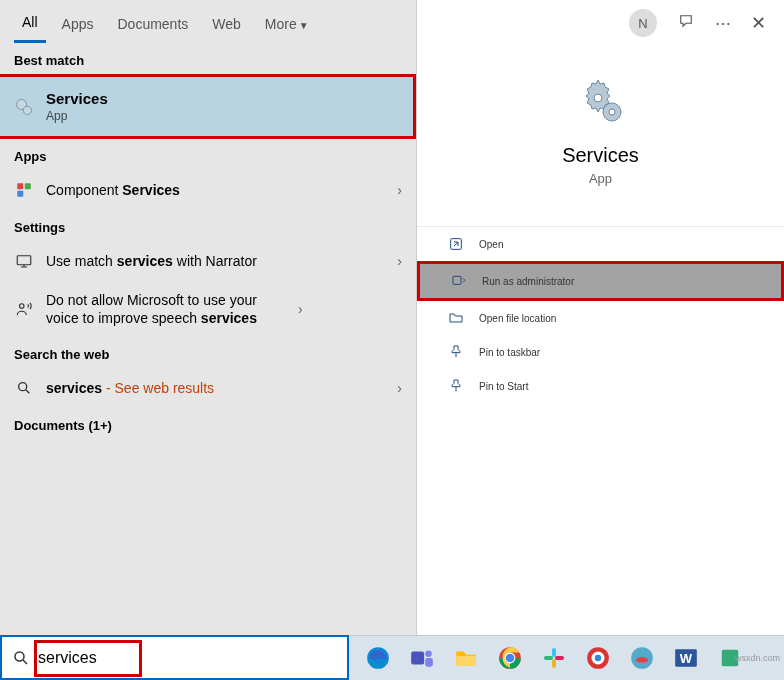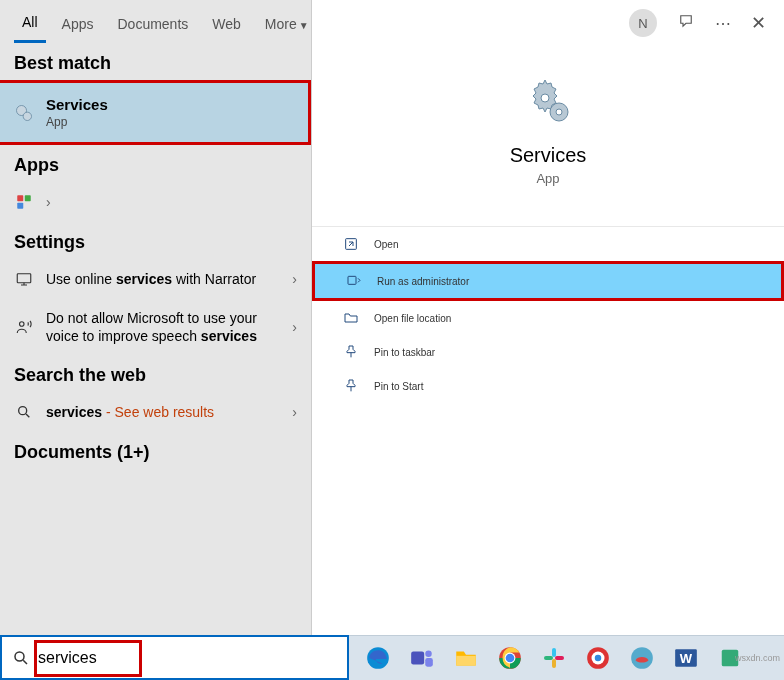--- a/index.html
+++ b/index.html
@@ -1,27 +1,27 @@
 <!DOCTYPE html>
 <html><head>
 <meta charset="utf-8">
 <style>
   * { box-sizing: border-box; margin: 0; padding: 0; }
   body { font-family: "Segoe UI", Arial, sans-serif; font-size: 14px; width: 784px; height: 680px; background: #fff; overflow: hidden; position: relative; }
   
   .main-area { display: flex; height: 635px; }
   
-  .left-pane { width: 312px; background: #e6e6e6; border-right: 1px solid #ccc; display: flex; flex-direction: column; }
+  .left-pane { width: 417px; background: #e6e6e6; border-right: 1px solid #ccc; display: flex; flex-direction: column; }
   
   .tabs { display: flex; align-items: center; padding: 8px 14px 0 14px; gap: 8px; }
   .tab { padding: 6px 8px 10px 8px; color: #555; cursor: pointer; }
   .tab.active { color: #000; border-bottom: 3px solid #0067c0; font-weight: 400; }
   .more-arrow { font-size: 10px; margin-left: 2px; }
   
-  .section-label { font-weight: 600; padding: 10px 14px 6px 14px; font-size: 18px; }
+  .section-label { font-weight: 600; padding: 10px 14px 6px 14px; font-size: 13px; }
   
   .result-row { display: flex; align-items: center; padding: 10px 14px; gap: 12px; cursor: pointer; position: relative; }
   .result-row .icon-slot { width: 20px; height: 20px; display: flex; align-items: center; justify-content: center; flex-shrink: 0; }
   .result-row .content { flex: 1; line-height: 1.3; }
   .result-row .chev { color: #666; font-size: 14px; }
   .best-match { background: #b8d4e3; padding-top: 12px; padding-bottom: 12px; border: 3px solid #c00; border-left: none; margin-left: 0; padding-left: 14px; }
   .best-match .title { font-weight: 600; font-size: 15px; }
   .best-match .sub { font-size: 12px; color: #444; }
   
   .web-suffix { color: #c2410c; }
@@ -31,21 +31,21 @@
   .avatar { width: 28px; height: 28px; border-radius: 50%; background: #ddd; display: flex; align-items: center; justify-content: center; font-size: 13px; color: #555; }
   .tb-icon { color: #555; cursor: pointer; font-size: 16px; }
   
   .preview { padding: 30px 20px 10px 20px; text-align: center; }
   .preview-icon { width: 50px; height: 50px; margin: 0 auto 18px auto; }
   .preview-title { font-size: 20px; font-weight: 400; }
   .preview-sub { font-size: 13px; color: #666; margin-top: 4px; }
   
   .actions { margin-top: 30px; border-top: 1px solid #e8e8e8; }
   .action-row { display: flex; align-items: center; gap: 14px; padding: 9px 30px; cursor: pointer; font-size: 10px; color: #333; }
-  .action-row.highlighted { border: 3px solid #c00; background: #7dd3fc; }
+  .action-row.highlighted { border: 3px solid #c00; background: #a3a3a3; }
   .action-icon { width: 18px; color: #234a7d; display: flex; align-items: center; justify-content: center; }
   
   .footer { position: absolute; bottom: 0; left: 0; width: 784px; height: 45px; }
   .search-box { position: absolute; left: 0; bottom: 0; width: 349px; height: 45px; border: 2px solid #0067c0; background: #fff; display: flex; align-items: center; padding: 0 10px; gap: 8px; }
   .search-box input { border: none; outline: none; font-size: 16px; flex: 1; }
   .search-highlight-box { position: absolute; border: 3px solid #c00; pointer-events: none; left: 34px; bottom: 3px; width: 108px; height: 37px; }
   .taskbar { position: absolute; left: 349px; bottom: 0; height: 45px; right: 0; background: #d9e3ec; display: flex; align-items: center; padding-left: 8px; gap: 2px; border-top: 1px solid #c0cdd8;}
   .taskbar .tb-item { width: 42px; height: 40px; display: flex; align-items: center; justify-content: center; cursor: pointer; }
   .watermark { position: absolute; right: 4px; bottom: 17px; font-size: 9px; color: #999; }
   
@@ -80,32 +80,33 @@
 
     <div class="section-label">Apps</div>
     <div class="result-row">
       <div class="icon-slot">
         <svg viewBox="0 0 24 24" width="18" height="18">
             <rect x="3" y="3" width="8" height="8" fill="#d44" rx="1"></rect>
             <rect x="13" y="3" width="8" height="8" fill="#4a4" rx="1"></rect>
             <rect x="3" y="13" width="8" height="8" fill="#48d" rx="1"></rect>
           </svg>
       </div>
+      <div class="content"><span>Component </span><b>Services</b></div>
       <div class="chev">›</div>
     </div>
 
     <div class="section-label">Settings</div>
     <div class="result-row">
       <div class="icon-slot">
         <svg viewBox="0 0 24 24" width="18" height="18" fill="none" stroke="#333" stroke-width="1.5">
             <rect x="3" y="5" width="18" height="12" rx="1"></rect>
             <path d="M8 20h8M12 17v3"></path>
           </svg>
       </div>
-      <div class="content"><span>Use online </span><b>services</b><span> with Narrator</span></div>
+      <div class="content"><span>Use match </span><b>services</b><span> with Narrator</span></div>
       <div class="chev">›</div>
     </div>
     <div class="result-row">
       <div class="icon-slot">
         <svg viewBox="0 0 24 24" width="18" height="18" fill="none" stroke="#333" stroke-width="1.5">
             <circle cx="9" cy="8" r="3"></circle>
             <path d="M3 20c0-3 3-5 6-5s6 2 6 5M17 6c1 1 1 3 0 4M20 4c2 2 2 6 0 8"></path>
           </svg>
       </div>
       <div class="content" style="max-width:240px;"><span>Do not allow Microsoft to use your voice to improve speech </span><b>services</b></div>

